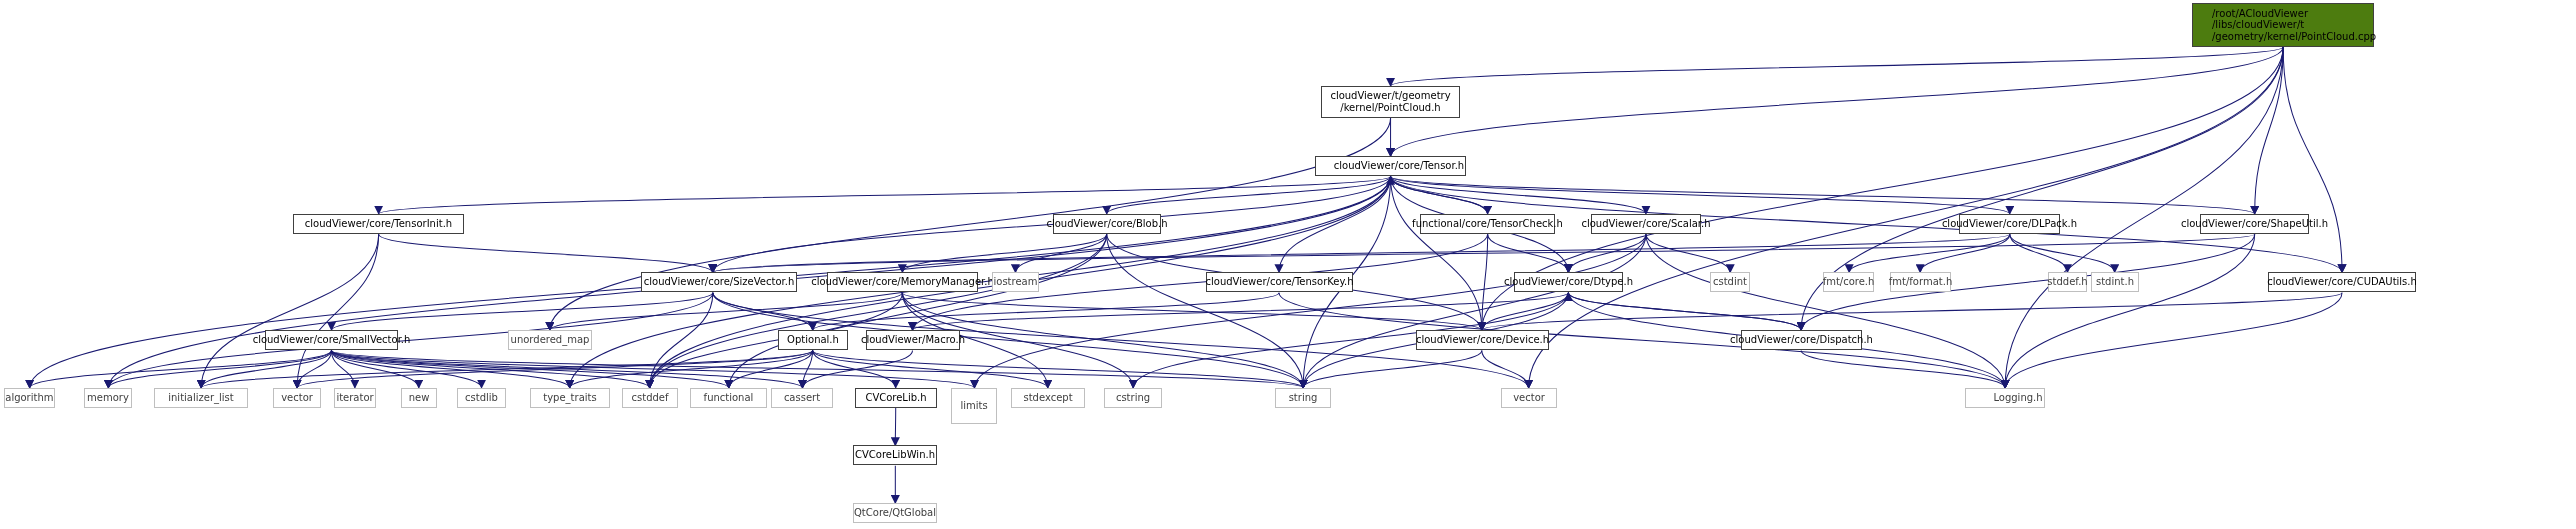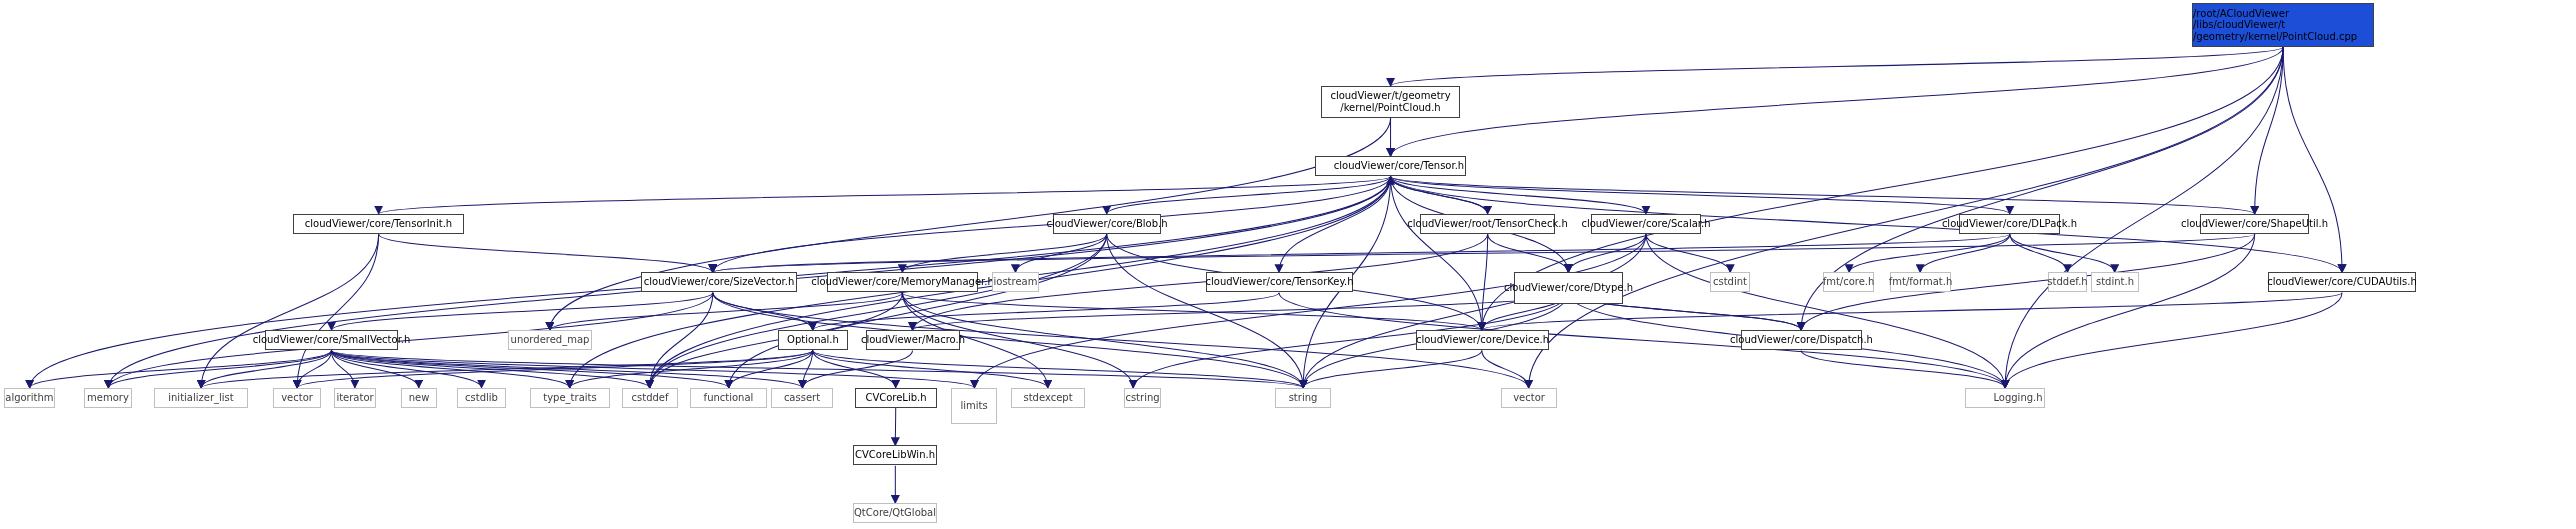--- a/index.html
+++ b/index.html
@@ -4,22 +4,22 @@
 <style>
   html, body { margin: 0; padding: 0; background: #ffffff; }
   body { width: 2576px; height: 530px; position: relative; overflow: hidden;
          font-family: "DejaVu Sans", sans-serif; }
   #graph { position: absolute; left: 0; top: 0; width: 2576px; height: 530px; }
   .node { position: absolute; box-sizing: border-box; background: #ffffff;
           border: 1.6px solid #404040; font-size: 10px; color: #000;
           display: flex; align-items: center; justify-content: center;
           text-align: center; line-height: 11.7px; white-space: pre; cursor: pointer; }
   .node.ext { border: 1.6px solid #bfbfbf; color: #404040; cursor: default; }
-  .node.root { background: #1d4ed8; border-color: #404040; justify-content: flex-start;
-               text-align: left; padding-left: 0; cursor: default; }
+  .node.root { background: #4d7c0f; border-color: #404040; justify-content: flex-start;
+               text-align: left; padding-left: 19px; cursor: default; }
 </style>
 </head>
 <body>
 
 <svg id="graph" xmlns="http://www.w3.org/2000/svg" viewBox="0 0 3303 679" width="2576" height="530">
   <defs>
     <marker id="arrow" viewBox="0 0 10 10" refX="9" refY="5" markerWidth="9" markerHeight="9" orient="auto-start-reverse">
       <path d="M0,0 L10,5 L0,10 z" fill="#191970"></path>
     </marker>
   </defs>
@@ -130,29 +130,29 @@
 </svg>
 <div id="nodes">
     <div class="node root" style="left: 2192px; top: 3.1px; width: 182px; height: 44px;">/root/ACloudViewer
 /libs/cloudViewer/t
 /geometry/kernel/PointCloud.cpp</div>
     <div class="node" style="left: 1321px; top: 86px; width: 139px; height: 32px;">cloudViewer/t/geometry
 /kernel/PointCloud.h</div>
     <div class="node" style="left: 1315px; top: 156px; width: 151px; height: 20px; padding-left: 17px;">cloudViewer/core/Tensor.h</div>
     <div class="node" style="left: 293px; top: 214px; width: 171px; height: 20px;">cloudViewer/core/TensorInit.h</div>
     <div class="node" style="left: 1053px; top: 214px; width: 108px; height: 20px;">cloudViewer/core/Blob.h</div>
-    <div class="node" style="left: 1420px; top: 214px; width: 135px; height: 20px;">cloudViewer/root/TensorCheck.h</div>
+    <div class="node" style="left: 1420px; top: 214px; width: 135px; height: 20px;">functional/core/TensorCheck.h</div>
     <div class="node" style="left: 1591px; top: 214px; width: 110px; height: 20px;">cloudViewer/core/Scalar.h</div>
     <div class="node" style="left: 1959px; top: 214px; width: 101px; height: 20px;">cloudViewer/core/DLPack.h</div>
     <div class="node" style="left: 2200px; top: 214px; width: 109px; height: 20px;">cloudViewer/core/ShapeUtil.h</div>
     <div class="node" style="left: 641px; top: 272px; width: 156px; height: 20px;">cloudViewer/core/SizeVector.h</div>
     <div class="node" style="left: 827px; top: 272px; width: 151px; height: 20px;">cloudViewer/core/MemoryManager.h</div>
     <div class="node ext" style="left: 992px; top: 272px; width: 47px; height: 20px;">iostream</div>
     <div class="node" style="left: 1206px; top: 272px; width: 147px; height: 20px;">cloudViewer/core/TensorKey.h</div>
-    <div class="node" style="left: 1514px; top: 272px; width: 109px; height: 32px;">cloudViewer/core/Dtype.h</div>
+    <div class="node" style="left: 1514px; top: 272px; width: 109px; height: 20px;">cloudViewer/core/Dtype.h</div>
     <div class="node ext" style="left: 1710px; top: 272px; width: 40px; height: 20px;">cstdint</div>
     <div class="node ext" style="left: 1823px; top: 272px; width: 51px; height: 20px;">fmt/core.h</div>
     <div class="node ext" style="left: 1890px; top: 272px; width: 61px; height: 20px;">fmt/format.h</div>
     <div class="node ext" style="left: 2048px; top: 272px; width: 39px; height: 20px;">stddef.h</div>
     <div class="node ext" style="left: 2091px; top: 272px; width: 48px; height: 20px;">stdint.h</div>
     <div class="node" style="left: 2268px; top: 272px; width: 148px; height: 20px;">cloudViewer/core/CUDAUtils.h</div>
     <div class="node" style="left: 265px; top: 330px; width: 133px; height: 20px;">cloudViewer/core/SmallVector.h</div>
     <div class="node ext" style="left: 508px; top: 330px; width: 84px; height: 20px;">unordered_map</div>
     <div class="node" style="left: 778px; top: 330px; width: 70px; height: 20px;">Optional.h</div>
     <div class="node" style="left: 866px; top: 330px; width: 94px; height: 20px;">cloudViewer/Macro.h</div>
@@ -165,20 +165,20 @@
     <div class="node ext" style="left: 334px; top: 388px; width: 42px; height: 20px;">iterator</div>
     <div class="node ext" style="left: 401px; top: 388px; width: 36px; height: 20px;">new</div>
     <div class="node ext" style="left: 457px; top: 388px; width: 49px; height: 20px;">cstdlib</div>
     <div class="node ext" style="left: 530px; top: 388px; width: 80px; height: 20px;">type_traits</div>
     <div class="node ext" style="left: 622px; top: 388px; width: 56px; height: 20px;">cstddef</div>
     <div class="node ext" style="left: 690px; top: 388px; width: 77px; height: 20px;">functional</div>
     <div class="node ext" style="left: 771px; top: 388px; width: 62px; height: 20px;">cassert</div>
     <div class="node" style="left: 855px; top: 388px; width: 82px; height: 20px;">CVCoreLib.h</div>
     <div class="node ext" style="left: 951px; top: 388px; width: 46px; height: 36px;">limits</div>
     <div class="node ext" style="left: 1011px; top: 388px; width: 74px; height: 20px;">stdexcept</div>
-    <div class="node ext" style="left: 1104px; top: 388px; width: 37px; height: 20px; margin-left: 20px;">cstring</div>
+    <div class="node ext" style="left: 1104px; top: 388px; width: 58px; height: 20px;">cstring</div>
     <div class="node ext" style="left: 1275px; top: 388px; width: 56px; height: 20px;">string</div>
     <div class="node ext" style="left: 1501px; top: 388px; width: 56px; height: 20px;">vector</div>
     <div class="node ext" style="left: 1965px; top: 388px; width: 80px; height: 20px; padding-left: 26px;">Logging.h</div>
     <div class="node" style="left: 853px; top: 445px; width: 84px; height: 20px;">CVCoreLibWin.h</div>
     <div class="node ext" style="left: 853px; top: 503px; width: 84px; height: 20px;">QtCore/QtGlobal</div>
   </div>
 
 
 </body></html>

